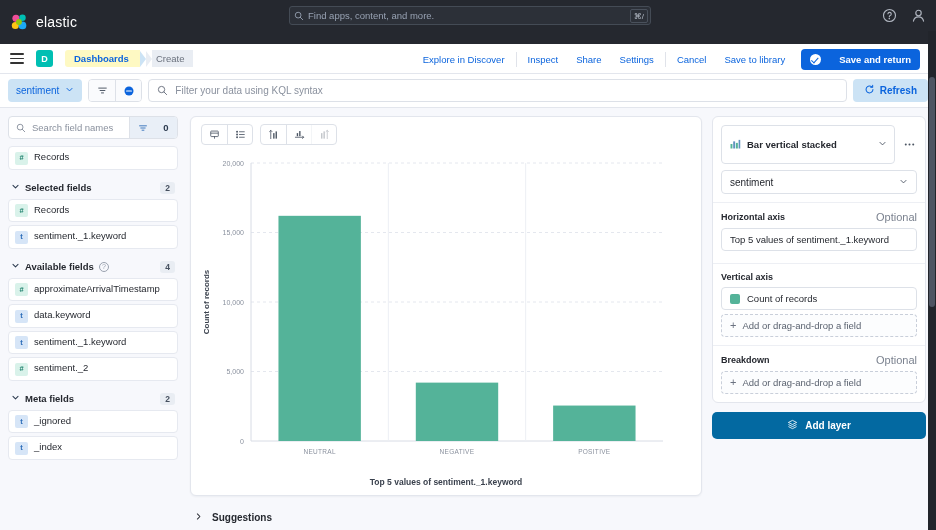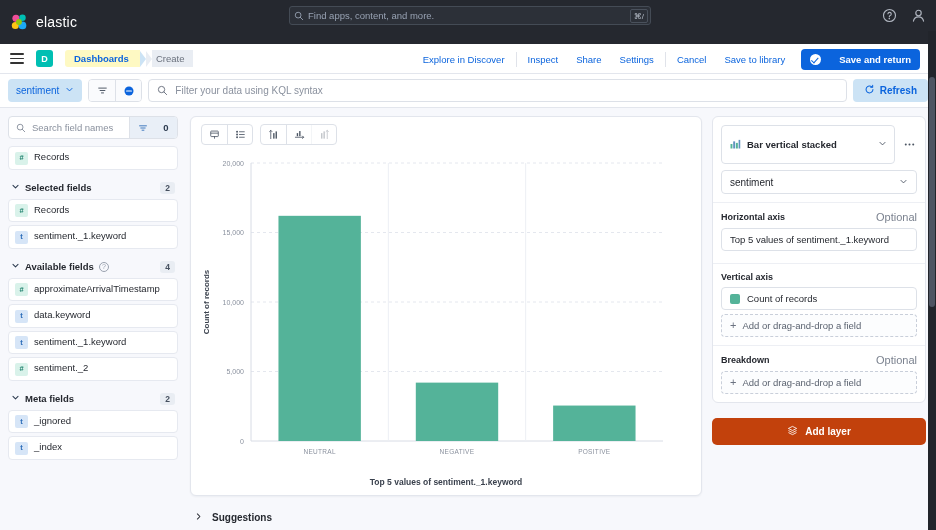--- a/index.html
+++ b/index.html
@@ -197,21 +197,21 @@
     font-size: 9.5px; color: #25282F; cursor: pointer; margin-bottom: 4px;
   }
   .swatch { width: 10px; height: 10px; border-radius: 2px; flex: none; }
   .dropzone {
     height: 23px; border: 1px dashed #C9CFDA; border-radius: 4px;
     display: flex; align-items: center; gap: 6px; padding: 0 8px;
     font-size: 9.5px; color: #5A626F; background: #FCFDFE; cursor: pointer;
   }
   .plus { color: #6B7280; font-size: 11px; line-height: 1; }
   .addlayer-btn {
-    margin-top: 15px; height: 27px; background: #c2410c; color: #fff;
+    margin-top: 9px; height: 27px; background: #0369a1; color: #fff;
     border-radius: 5px; display: flex; align-items: center; justify-content: center;
     gap: 7px; font-size: 10px; font-weight: 600; cursor: pointer;
   }
 
   
   .tick { font-size: 7px; fill: #8A919E; font-family: "Liberation Sans", sans-serif; }
   .xtick { font-size: 6.5px; fill: #8A919E; font-family: "Liberation Sans", sans-serif; letter-spacing: .3px; }
   .ylabel { font-size: 8px; fill: #3A414D; font-weight: bold; font-family: "Liberation Sans", sans-serif; }
 
   

